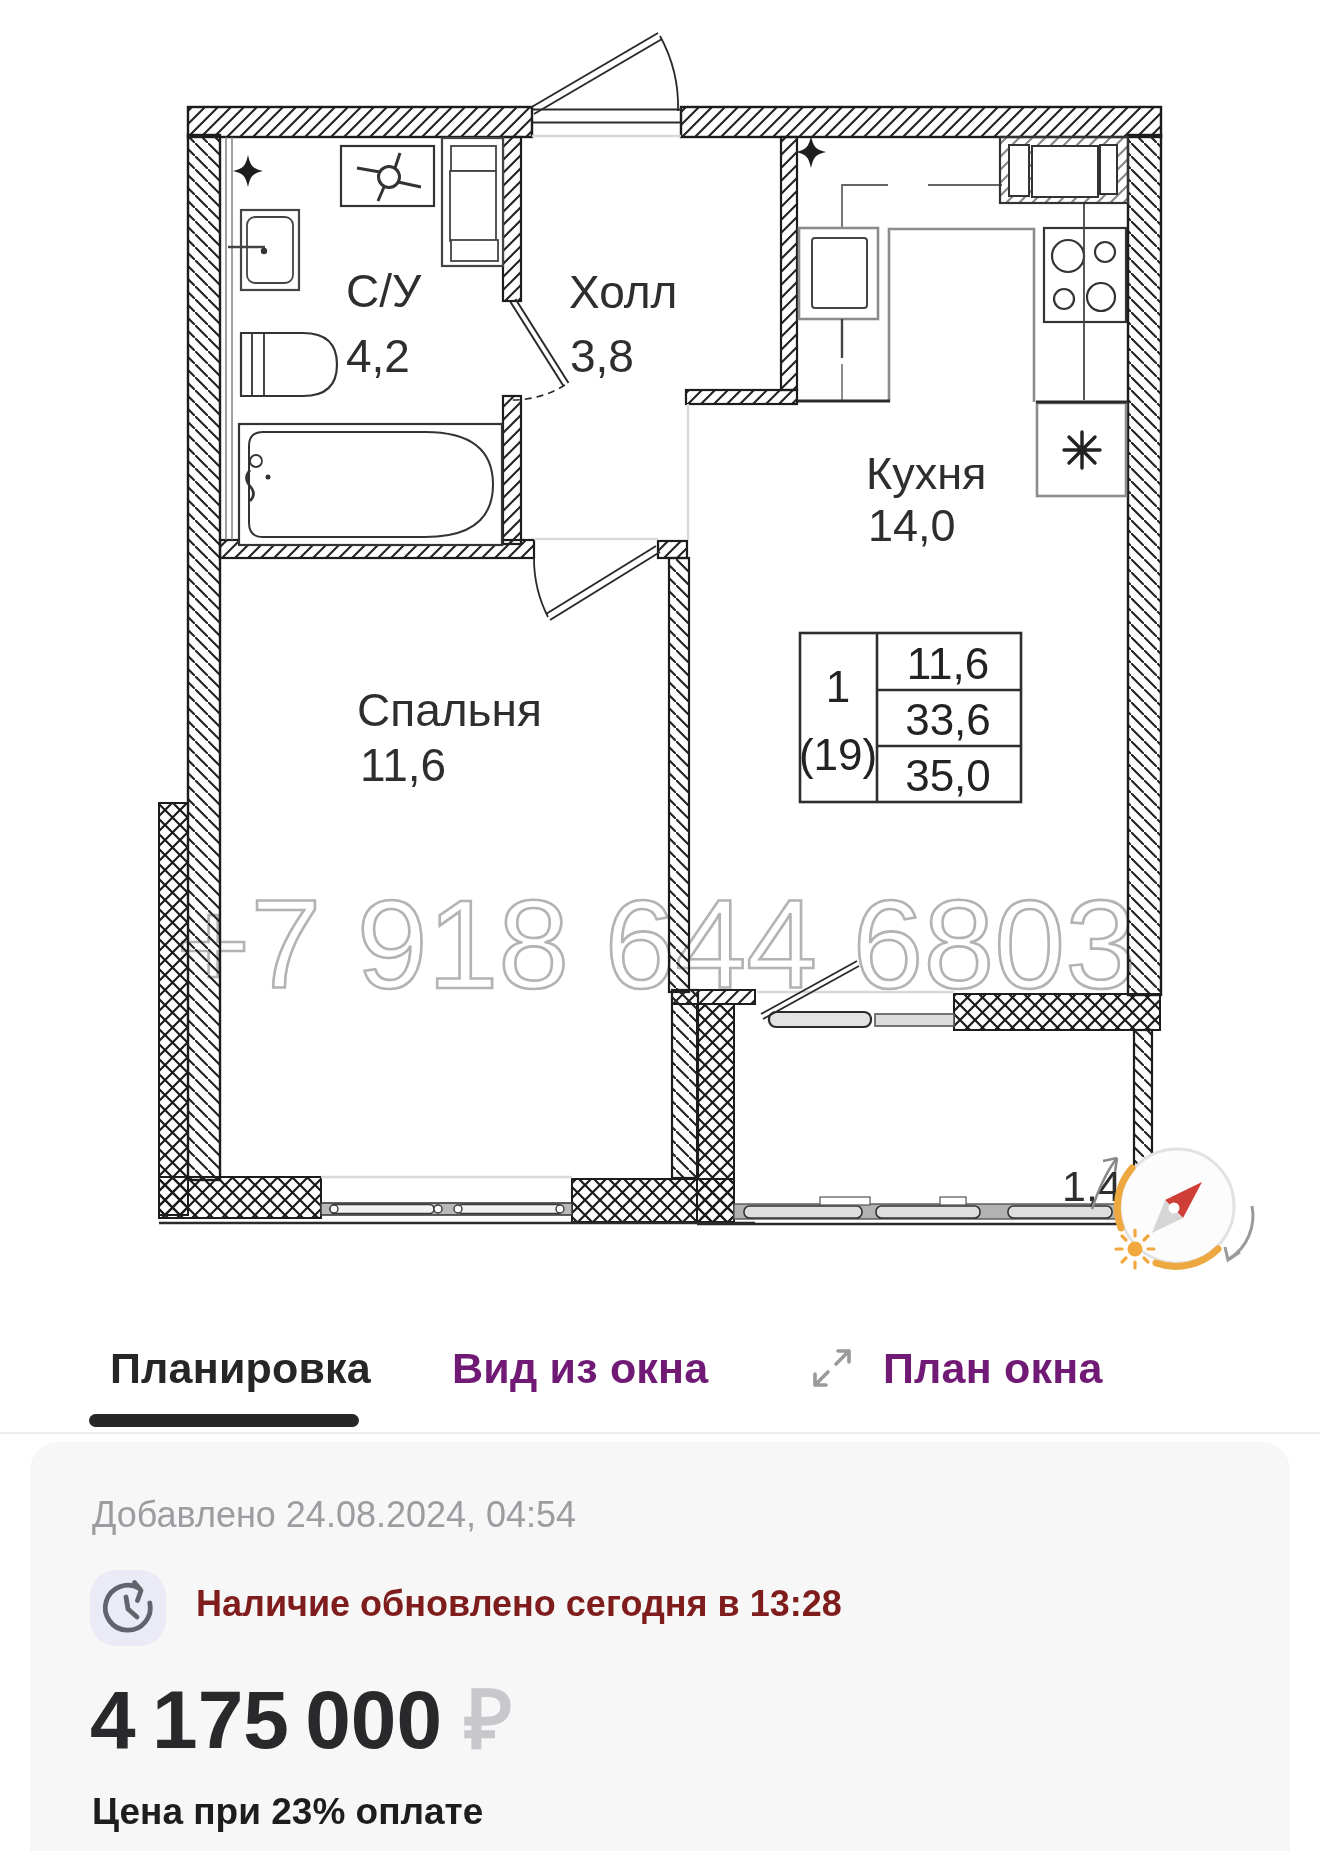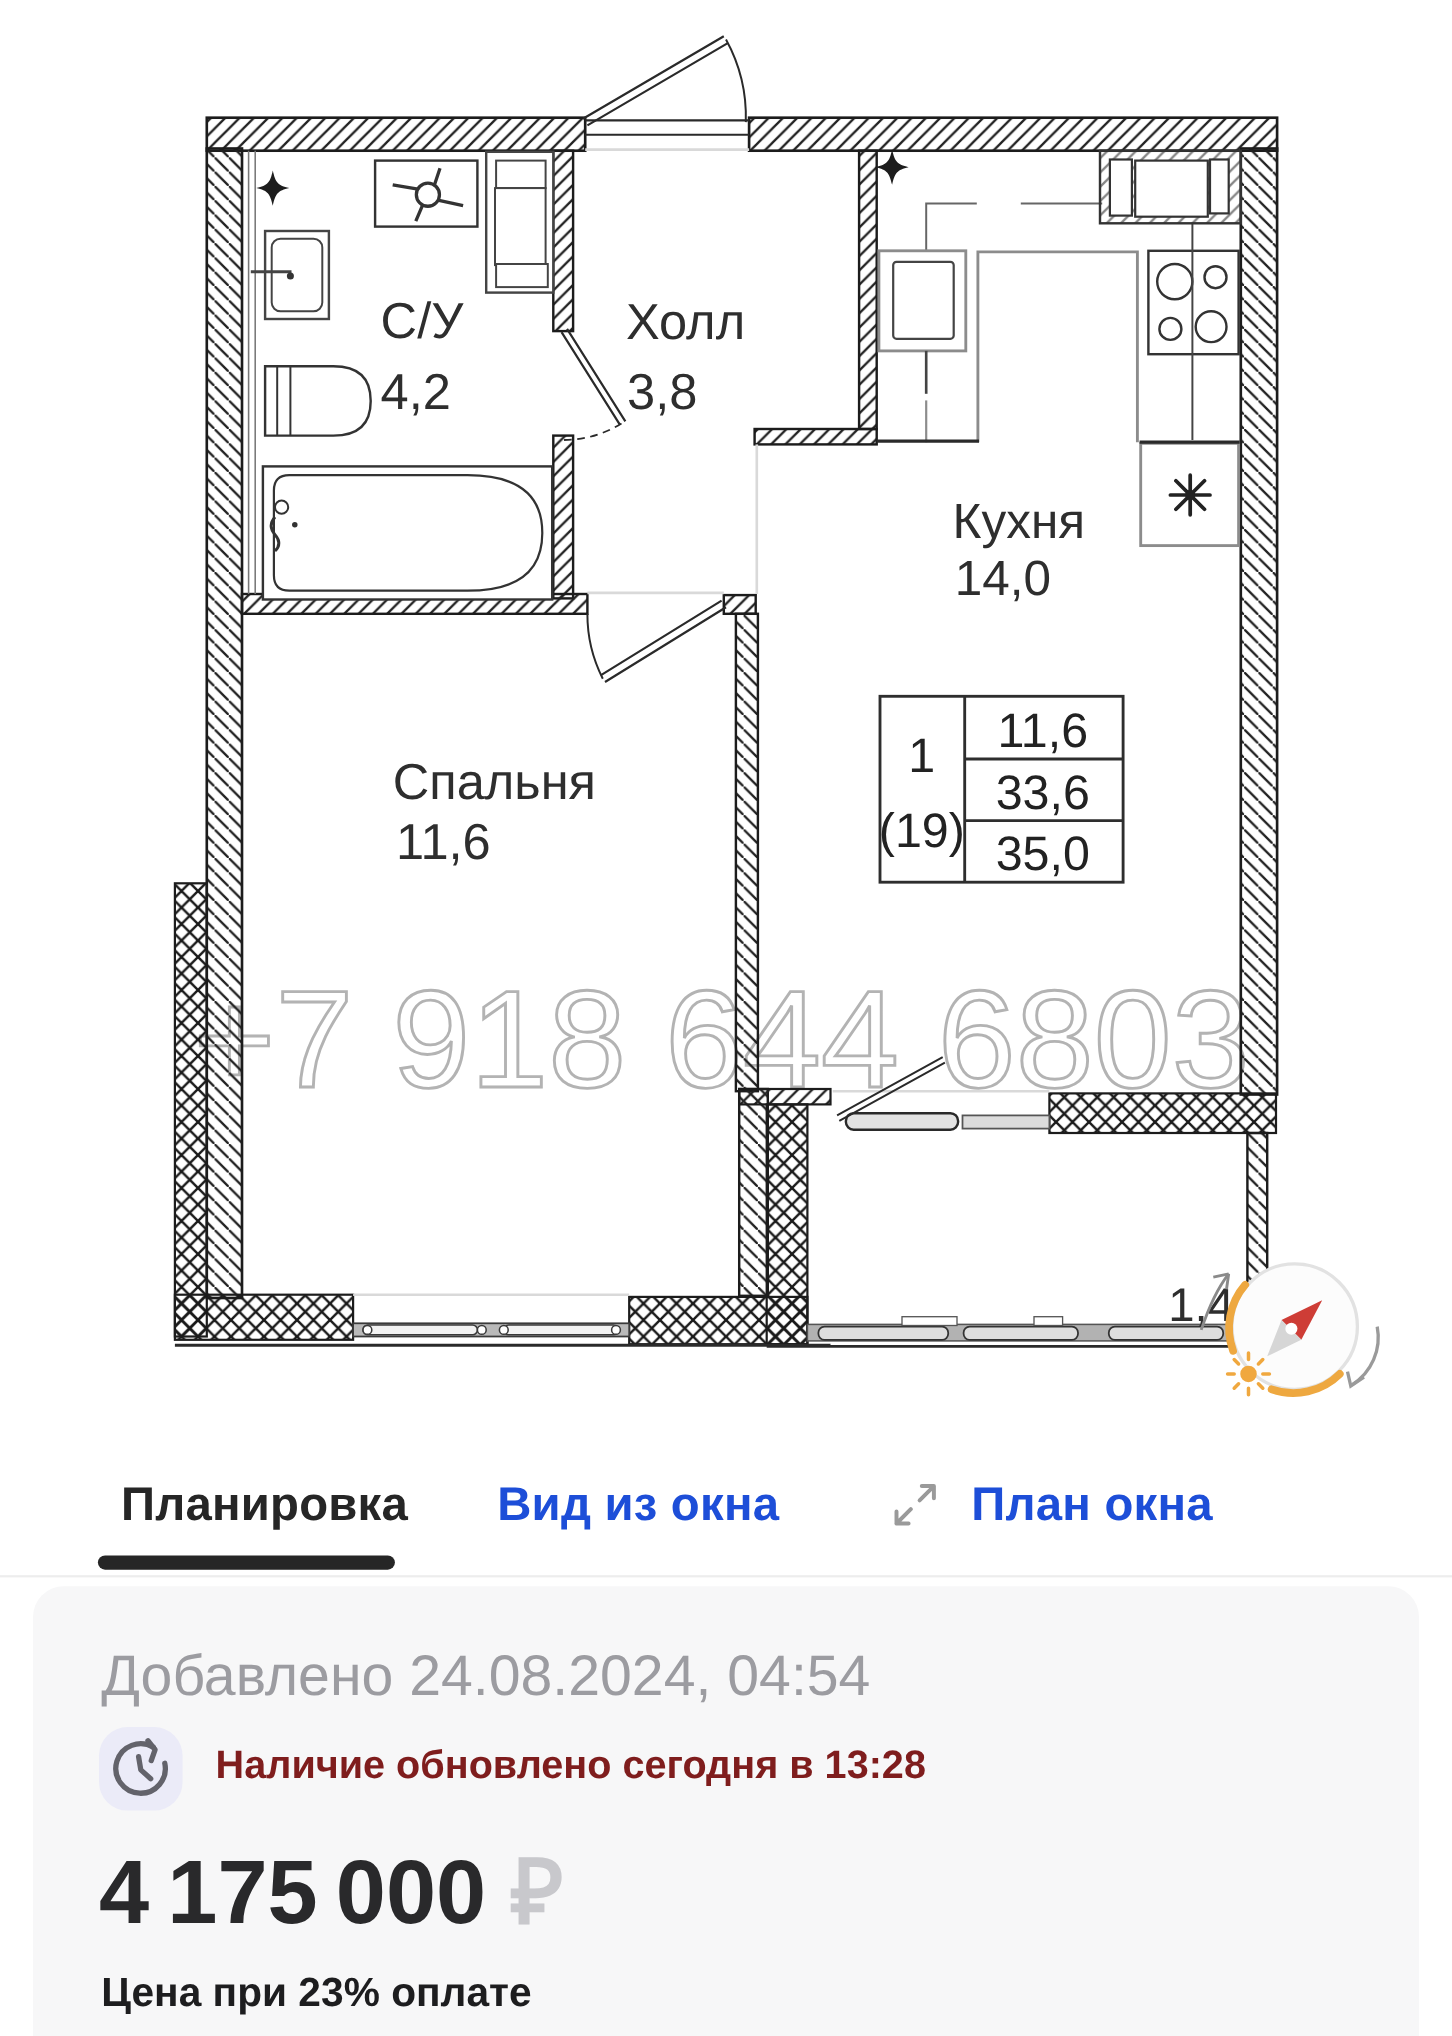--- a/index.html
+++ b/index.html
@@ -1,23 +1,23 @@
 <!DOCTYPE html>
 <html><head>
 <meta charset="utf-8">
 <style>
   html,body{margin:0;padding:0;background:#fff;}
   body{width:1320px;height:1851px;font-family:"Liberation Sans",sans-serif;overflow:hidden;position:relative;}
   #plan{position:absolute;left:0;top:0;}
   #tabs{position:absolute;left:0;top:1338px;width:1320px;height:94px;border-bottom:2px solid #ededed;}
-  .tab{position:absolute;top:6px;font-weight:bold;font-size:43px;color:#1d4ed8;letter-spacing:0.2px;}
+  .tab{position:absolute;top:6px;font-weight:bold;font-size:43px;color:#701a75;letter-spacing:0.2px;}
   .tab.active{color:#262626;}
   .tabline{position:absolute;left:89px;top:76px;width:270px;height:13px;background:#262626;border-radius:7px;}
   #card{position:absolute;left:30px;top:1442px;width:1260px;height:409px;background:#f7f7f8;border-radius:28px 28px 0 0;}
-  .added{position:absolute;left:62px;top:52px;font-size:52px;color:#9c9ca1;}
+  .added{position:absolute;left:62px;top:52px;font-size:36px;color:#9c9ca1;}
   .clockbg{position:absolute;left:60px;top:128px;width:76px;height:76px;background:#ebebf8;border-radius:26px;}
   .avail{position:absolute;left:166px;top:141px;font-size:36px;font-weight:bold;color:#7f1d1d;}
   .price{position:absolute;left:60px;top:218px;font-size:82px;font-weight:bold;color:#29292b;letter-spacing:0;}
   .price .rub{color:#c8c8cc;}
   .pricecap{position:absolute;left:62px;top:349px;font-size:37px;font-weight:bold;color:#1d1d1f;}
 </style>
 </head>
 <body>
 
 <svg id="plan" width="1320" height="1330" viewBox="0 0 1320 1330">

